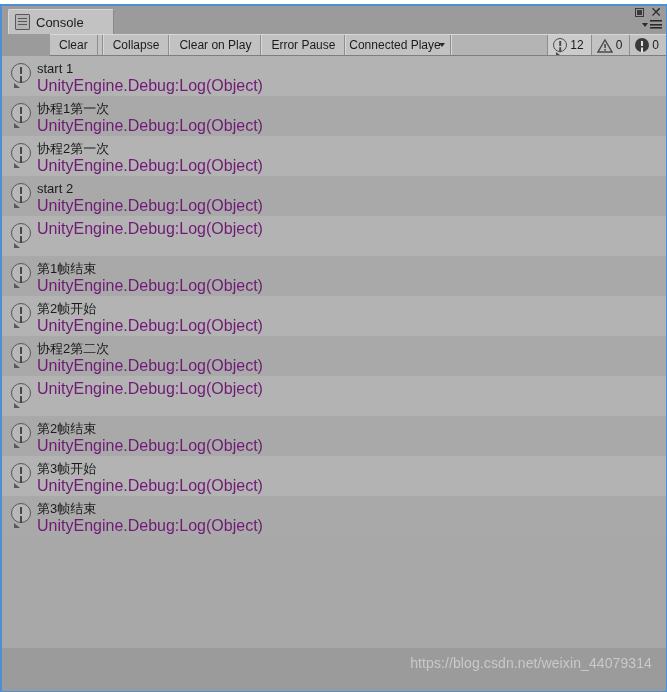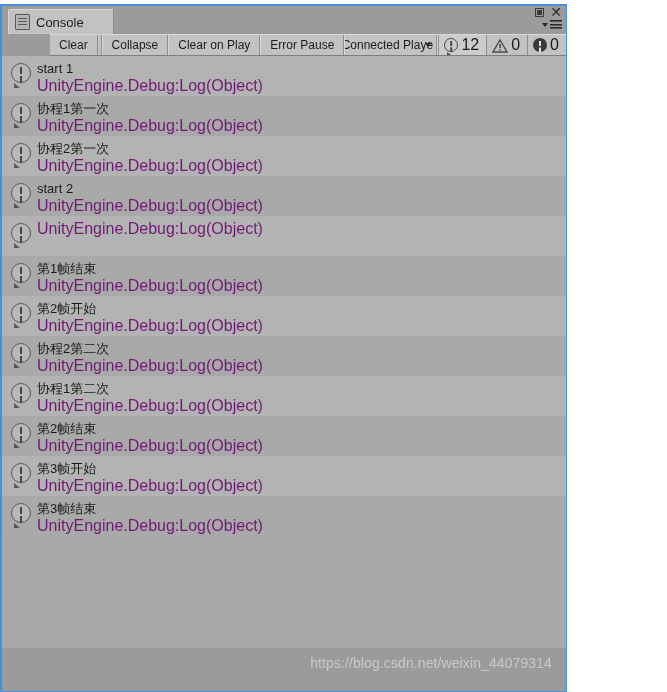--- a/index.html
+++ b/index.html
@@ -19,21 +19,21 @@
     overflow: hidden;
     background: #ffffff;
     box-sizing: border-box;
   }
 
   
   .window {
     position: absolute;
     left: 0;
     top: 4px;
-    width: 567px;
+    width: 667px;
     height: 688px;
     background: #9b9b9b;
     box-sizing: border-box;
     border-left: 2px solid #4a90d9;
     border-top: 2px solid #4a90d9;
     border-right: 1px solid #4a90d9;
     border-bottom: 1px solid #4a90d9;
     overflow: hidden;
   }
 
@@ -183,21 +183,21 @@
   }
   .tb-counts {
     display: flex;
     align-items: stretch;
   }
   .count-cell {
     display: flex;
     align-items: center;
     gap: 3px;
     padding: 0 7px 0 5px;
-    font-size: 16px;
+    font-size: 12px;
     color: #1c1c1c;
     border-left: 1px solid #8e8e8e;
     background: #c2c2c2;
     cursor: default;
   }
   .count-cell.active { background: #cccccc; }
 
   
   .ic-log {
     position: relative;
@@ -439,21 +439,20 @@
           <div class="logrow odd">
             <span class="bubble"></span>
             <div class="logtext">
               <div class="msg">协程2第二次</div>
               <div class="stack">UnityEngine.Debug:Log(Object)</div>
             </div>
           </div>
           <div class="logrow even">
             <span class="bubble"></span>
             <div class="logtext">
-              <div class="msg">协程1第二次</div>
               <div class="stack">UnityEngine.Debug:Log(Object)</div>
             </div>
           </div>
           <div class="logrow odd">
             <span class="bubble"></span>
             <div class="logtext">
               <div class="msg">第2帧结束</div>
               <div class="stack">UnityEngine.Debug:Log(Object)</div>
             </div>
           </div>

